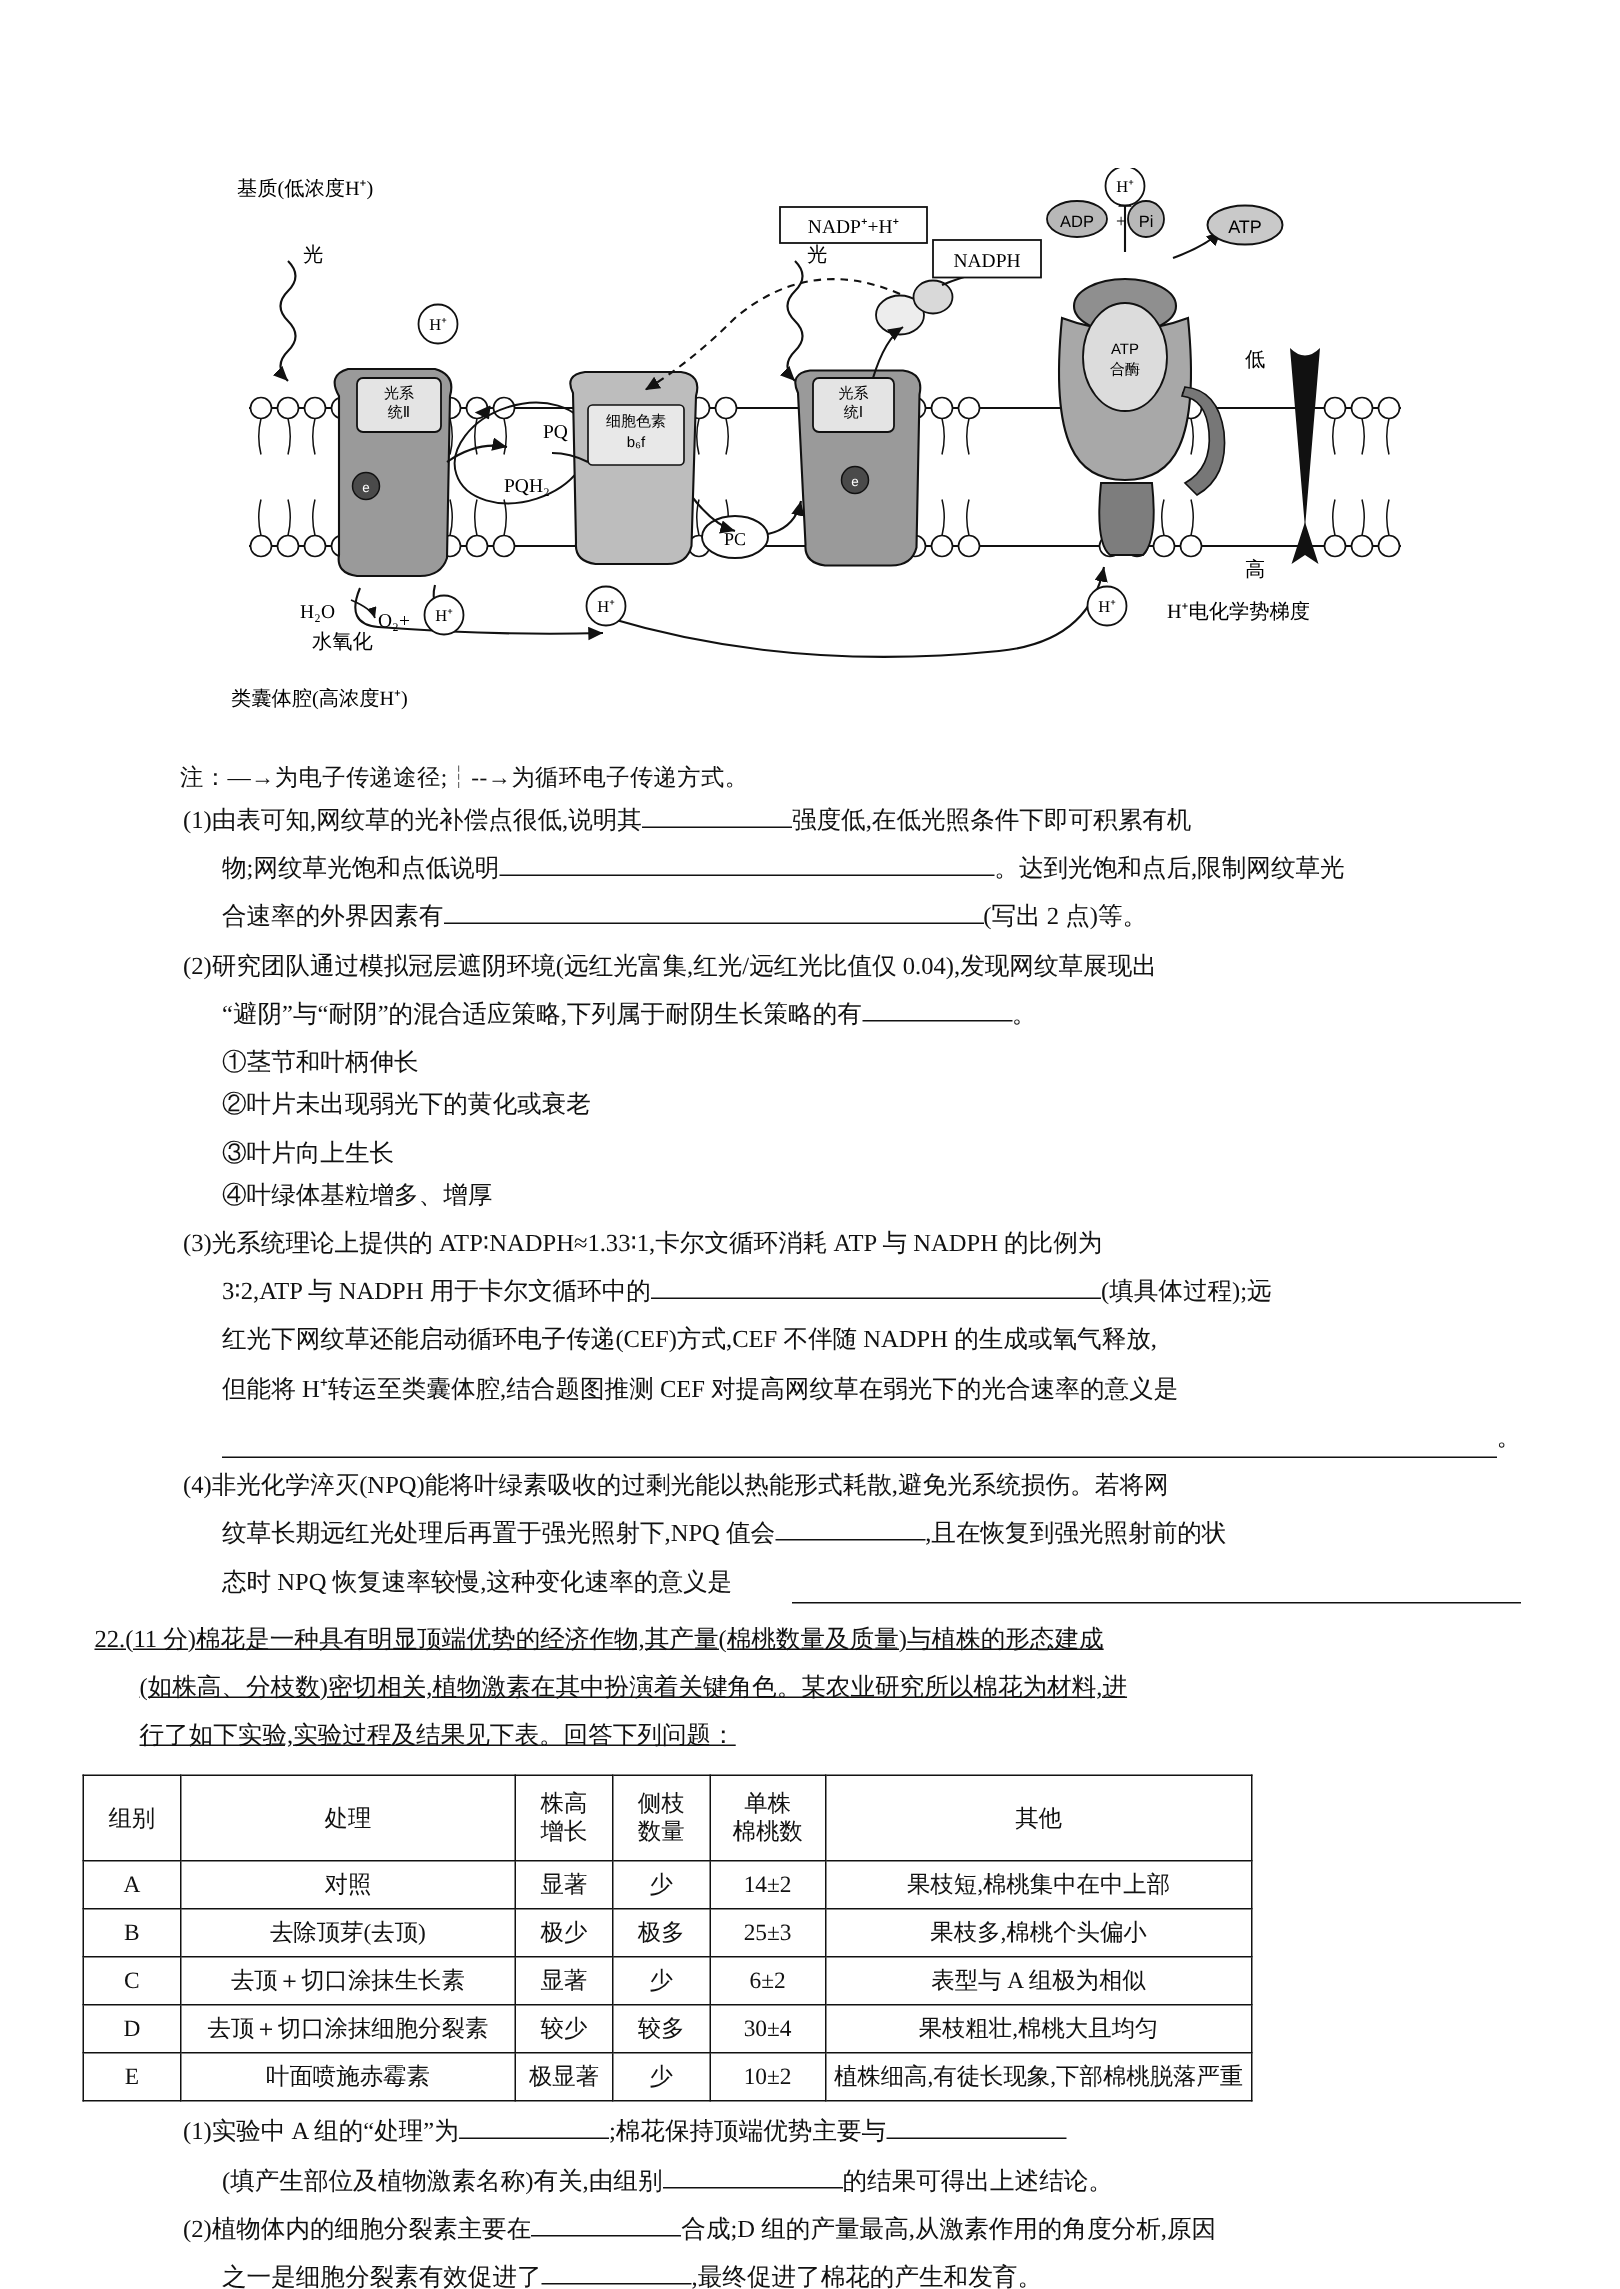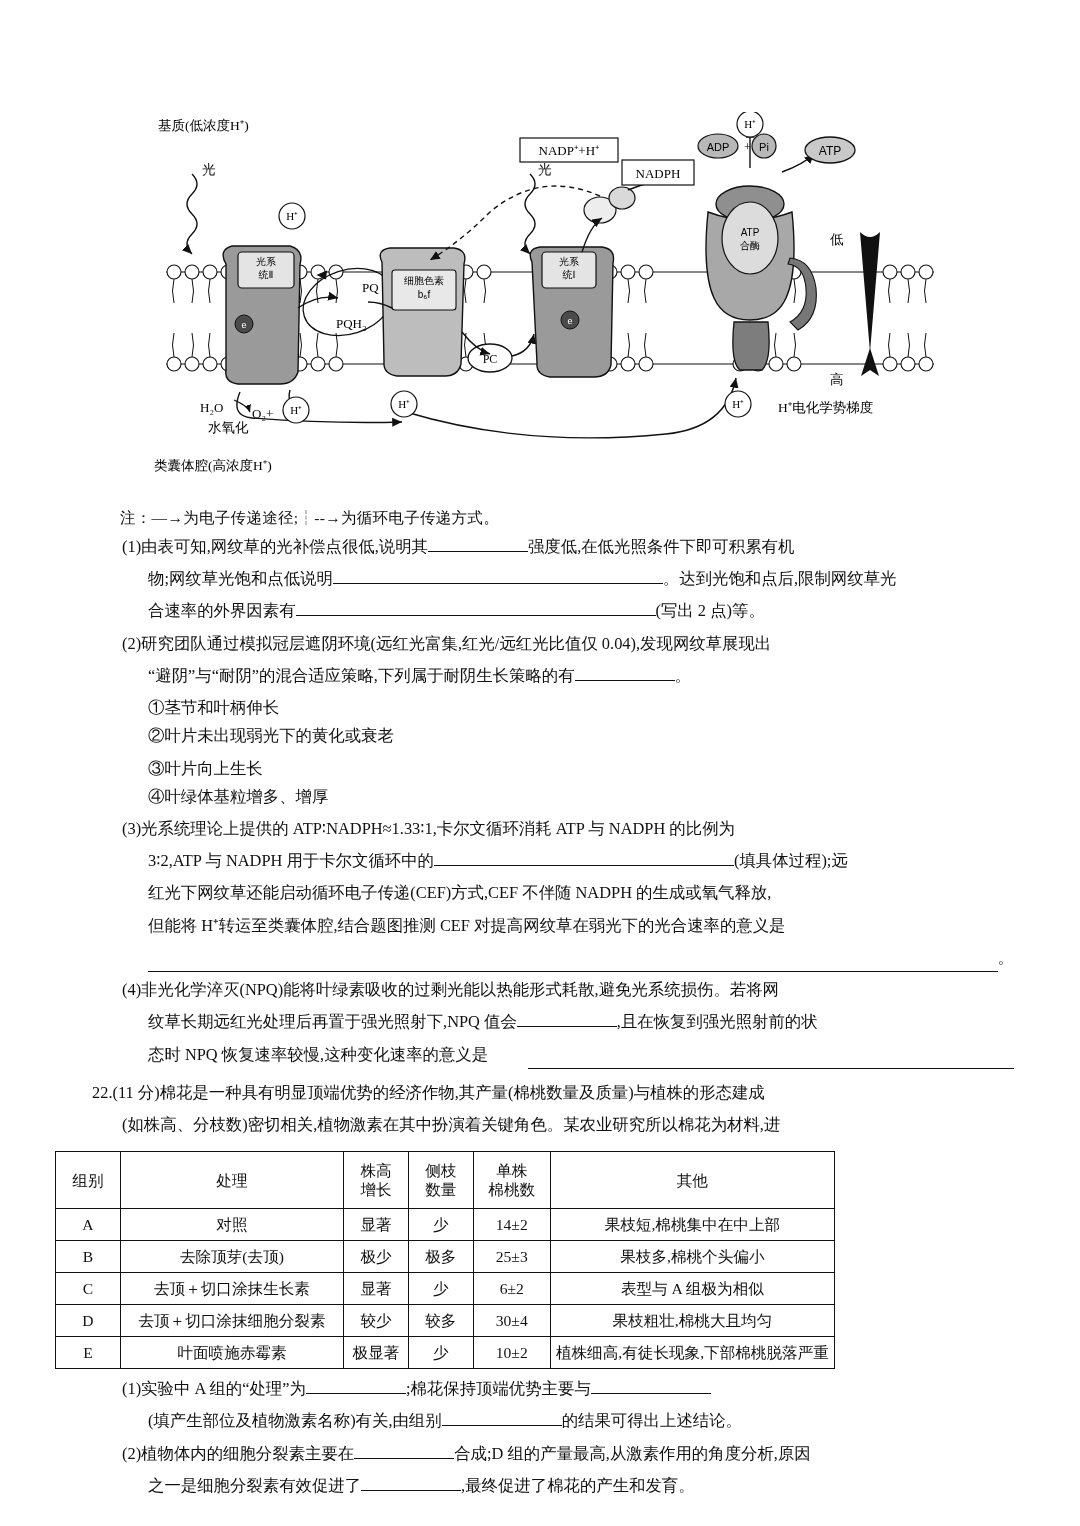--- a/index.html
+++ b/index.html
@@ -47,25 +47,26 @@
     border-bottom:1px solid #111;
     vertical-align:baseline;
     height:1.05em;
   }.b100{width:100px}.b120{width:120px}
   .b300{width:300px}.b330{width:330px}.b360{width:360px}
   .opts{ display:flex;flex-direction:column; }
   .opts > div:first-child{ width:330px; }
 
   
   .q22{
-    padding:0 62px 0 88px;
+    padding:0 62px 0 59px;
     margin-top:10px;
     font-size:16.4px;
     line-height:1.72;
     text-align:justify;
+    text-decoration:underline;
   }
   .q22 .hang{ padding-left:30px; }
 
   
   table.exp{
     border-collapse:collapse;
     margin:12px 0 6px 55px;
     width:780px;
     font-size:15.6px;
     font-family:"Liberation Serif", serif;
@@ -386,20 +387,21 @@
     </div>
     <div class="para indent" style="display:flex;align-items:flex-end;gap:40px;">
       <span>态时 NPQ 恢复速率较慢,这种变化速率的意义是</span>
         <span class="blank" style="flex:1"></span>
     </div>
   </div>
 
   <div class="q22">
     <div class="para">22.(11 分)棉花是一种具有明显顶端优势的经济作物,其产量(棉桃数量及质量)与植株的形态建成</div>
     <div class="para hang">(如株高、分枝数)密切相关,植物激素在其中扮演着关键角色。某农业研究所以棉花为材料,进</div>
+    <div class="para hang">行了如下实验,实验过程及结果见下表。回答下列问题：</div>
   </div>
 
   <table class="exp">
     <thead>
       <tr>
         <th class="col-a">组别</th>
         <th class="col-b">处理</th>
         <th class="col-c">
           <div>株高</div>
           <div>增长</div>

